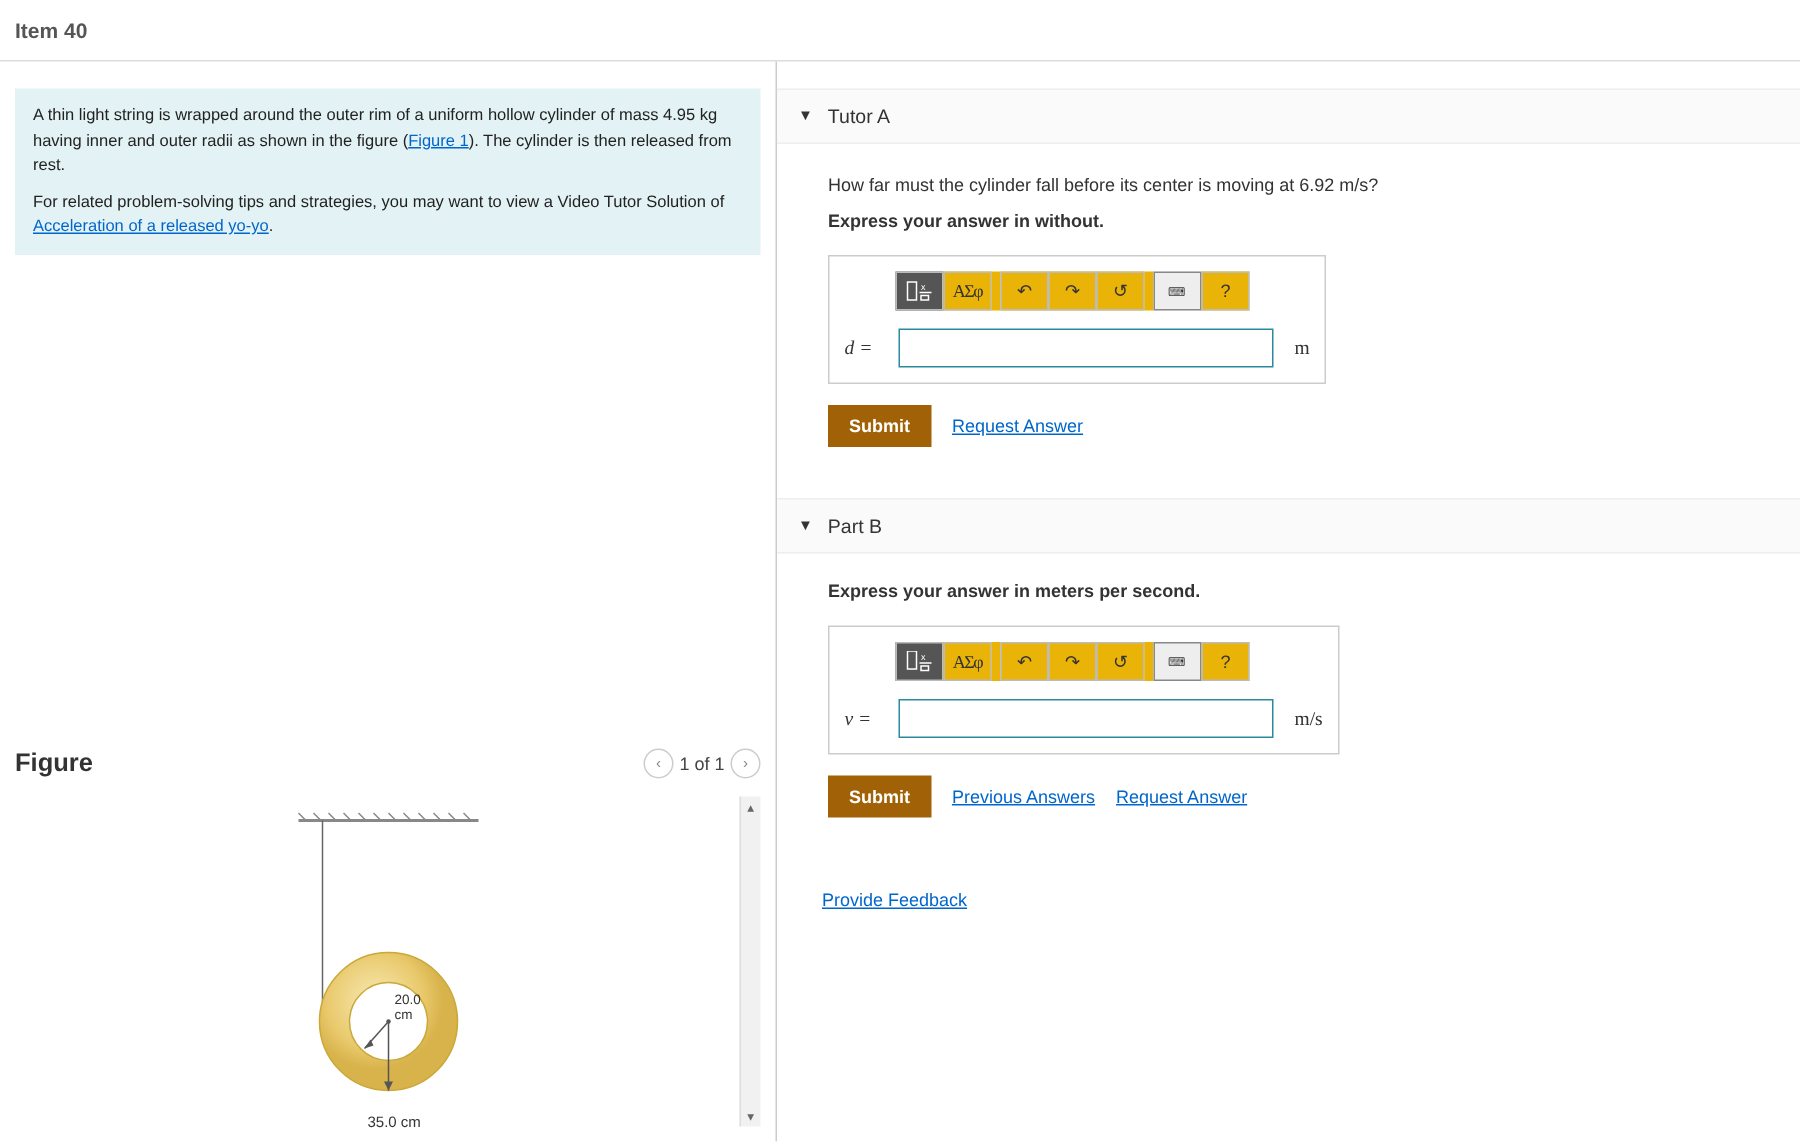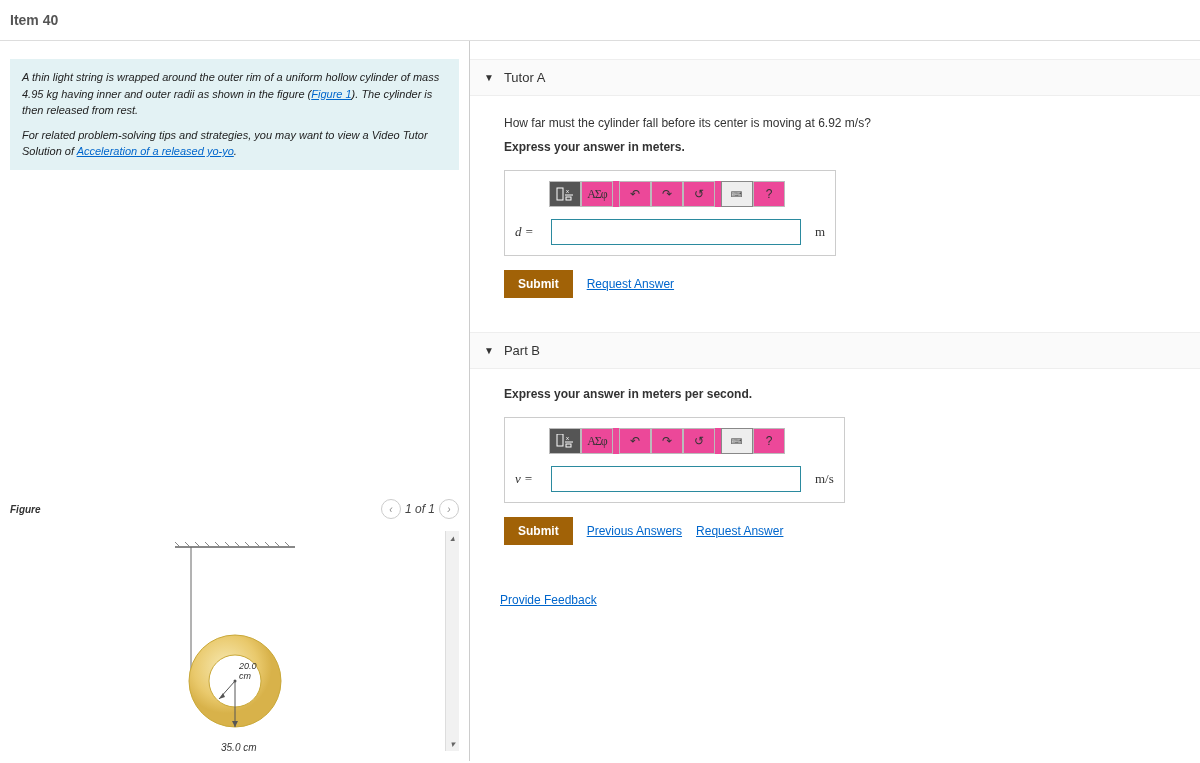--- a/index.html
+++ b/index.html
@@ -1,44 +1,44 @@
 <!DOCTYPE html>
 <html><head>
 <meta charset="utf-8">
 <style>
 * { box-sizing: border-box; margin: 0; padding: 0; }
 body { font-family: Arial, Helvetica, sans-serif; font-size: 12px; color: #333; background: #fff; }
 
 .item-header { padding: 12px 10px; border-bottom: 1px solid #ddd; font-size: 14px; font-weight: bold; color: #555; }
 
 .main-container { display: flex; height: 720px; }
-.left-col { width: 470px; border-right: 1px solid #ccc; position: relative; overflow-y: auto; font-style: italic; }
+.left-col { width: 518px; border-right: 1px solid #ccc; position: relative; overflow-y: auto; }
 .right-col { flex: 1; padding: 18px 0 0 0; overflow-y: auto; }
 
 .info-box { margin: 18px 10px 18px 10px; background: #e3f2f4; padding: 10px 12px; font-size: 11px; color: #222; line-height: 1.5; }
 .info-box a { color: #0066cc; text-decoration: underline; }
 
 .figure-section { position: absolute; bottom: 0; left: 0; right: 0; padding: 10px; }
 .figure-header { display: flex; justify-content: space-between; align-items: center; margin-bottom: 12px; }
-.figure-title { font-size: 10px; font-weight: bold; }
+.figure-title { font-size: 17px; font-weight: bold; }
 .pager { display: flex; align-items: center; gap: 4px; font-size: 12px; color: #444; }
 .pager-btn { width: 20px; height: 20px; border: 1px solid #ccc; border-radius: 50%; background: #fff; display: flex; align-items: center; justify-content: center; font-size: 10px; color: #888; cursor: pointer; }
 .figure-content { display: flex; justify-content: center; padding-top: 10px; }
 
 .part { margin: 0 0 22px 0; }
 .part-header { display: flex; align-items: center; padding: 10px 14px; border-top: 1px solid #eee; border-bottom: 1px solid #eee; background: #fafafa; }
 .part-caret { margin-right: 10px; font-size: 10px; }
 .part-title { font-size: 13px; }
 .part-body { padding: 18px 30px 12px 34px; font-size: 12px; }
 .part-body .q { margin-bottom: 8px; line-height: 1.5; }
 .part-body .instr { font-weight: bold; margin-bottom: 16px; }
 
 .answer-box { border: 1px solid #ccc; display: inline-block; padding: 10px 10px 10px 10px; }
 .toolbar { display: flex; align-items: center; gap: 0; margin-bottom: 12px; margin-left: 34px; }
-.tool { width: 32px; height: 26px; border: 1px solid #bbb; display: flex; align-items: center; justify-content: center; font-size: 12px; background: #ec4899; cursor: pointer; }
+.tool { width: 32px; height: 26px; border: 1px solid #bbb; display: flex; align-items: center; justify-content: center; font-size: 12px; background: #eab308; cursor: pointer; }
 .tool.templates { background: #555; color: #fff; }
 .tool.greek { font-family: serif; letter-spacing: -1px; }
 .tool.spacer { border: none; width: 6px; cursor: default; }
 .tool.wide { width: 32px; font-size: 8px; letter-spacing: 1px; border:1px solid #888; background:#eee; }
 
 .input-row { display: flex; align-items: center; gap: 8px; }
 .eq-label { font-family: serif; font-style: italic; font-size: 13px; width: 28px; }
 .answer-input { width: 250px; height: 26px; border: 1px solid #2b8a9f; padding: 2px 4px; }
 .unit { font-family: serif; font-size: 13px; margin-left: 6px; }
 
@@ -134,21 +134,21 @@
 
   <div class="right-col">
 
     <div class="part">
       <div class="part-header">
         <span class="part-caret">▼</span>
         <span class="part-title">Tutor A</span>
       </div>
       <div class="part-body">
         <div class="q">How far must the cylinder fall before its center is moving at 6.92 m/s?</div>
-        <div class="instr">Express your answer in meters.</div>
+        <div class="instr">Express your answer in without.</div>
 
         <div class="answer-box">
           <div class="toolbar">
             <div class="tool templates">
               <svg width="18" height="14" viewBox="0 0 18 14">
                   <rect x="1" y="1" width="6" height="12" fill="none" stroke="#fff" stroke-width="1"></rect>
                   <text x="10" y="6" font-size="6" fill="#fff">x</text>
                   <line x1="9" y1="8" x2="17" y2="8" stroke="#fff"></line>
                   <rect x="10" y="10" width="5" height="3" fill="none" stroke="#fff"></rect>
                 </svg>

